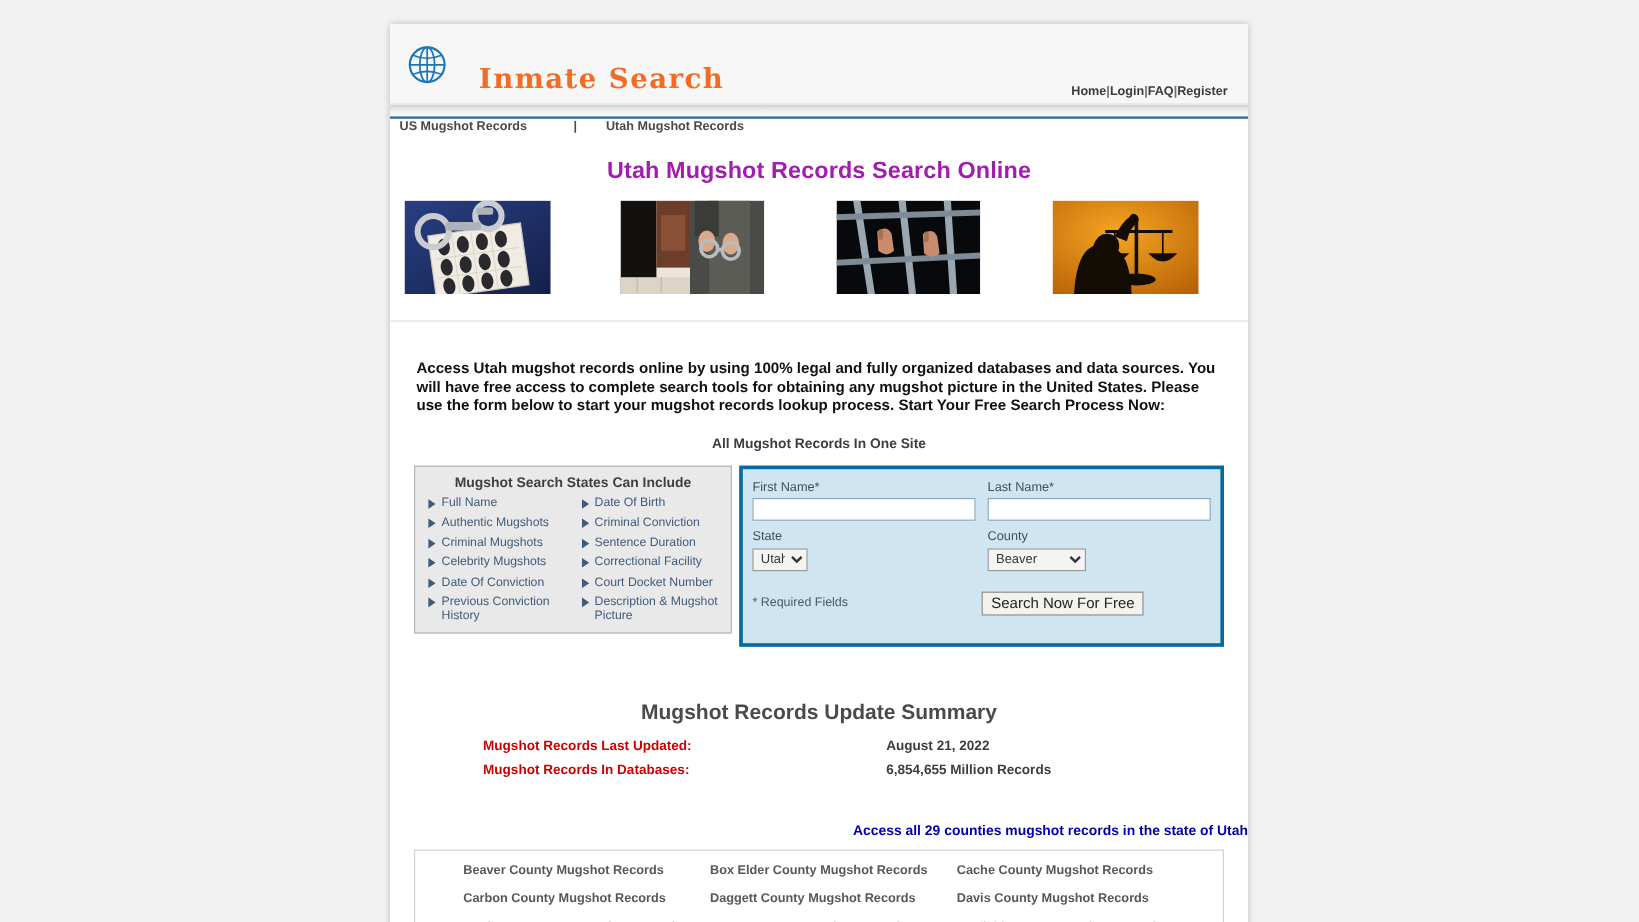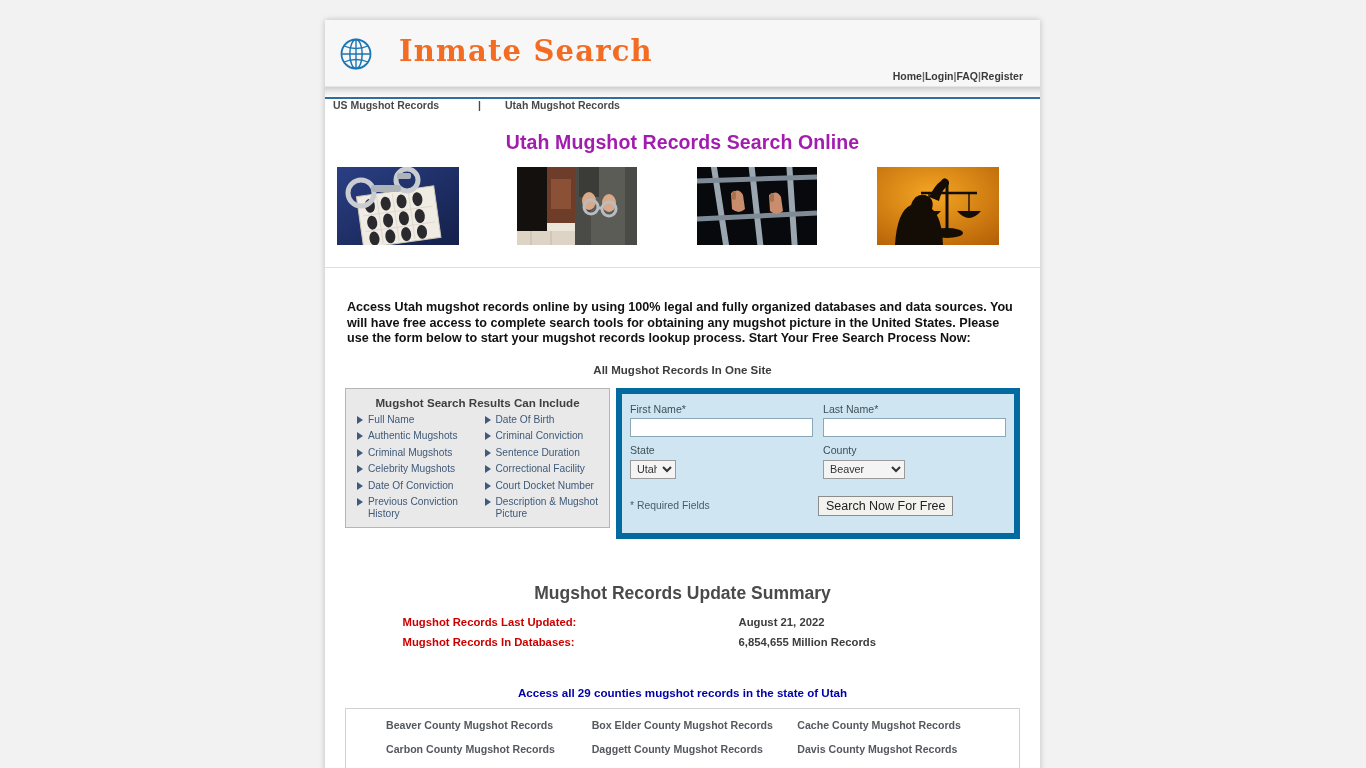--- a/index.html
+++ b/index.html
@@ -32,24 +32,24 @@
   .logo-globe {
     position: absolute;
     left: 14px;
     top: 17px;
     width: 34px;
     height: 34px;
   }
   .brand {
     position: absolute;
     left: 74px;
-    top: 14px;
+    top: 32px;
     font-family: "DejaVu Serif", serif;
     font-weight: bold;
-    font-size: 29px;
+    font-size: 23px;
     color: #f26c23;
     letter-spacing: 1.2px;
     white-space: nowrap;
   }
   .top-nav {
     position: absolute;
     right: 17px;
     top: 50px;
     font-size: 10.5px;
     font-weight: bold;
@@ -169,21 +169,21 @@
     border-bottom: 4px solid transparent;
     border-left: 6px solid #3f5a7a;
     margin-right: 5px;
     margin-top: 2px;
   }
 
   .search-panel {
     flex: 1;
     margin-left: 6px;
     background: #cfe6f2;
-    border: 6px solid #0369a1;
+    border: 3px solid #0369a1;
     box-sizing: border-box;
     padding: 9px 8px 10px 8px;
     position: relative;
     min-height: 151px;
   }
   .fgrid {
     display: grid;
     grid-template-columns: 1fr 1fr;
     column-gap: 10px;
   }
@@ -250,21 +250,21 @@
   }
   .sum-table td {
     padding: 4px 0;
     font-size: 11.3px;
     font-weight: bold;
   }
   .sum-lbl { color: #cc0000; width: 50%; padding-right: 28px !important; }
   .sum-val { color: #3d3d3d; text-align: left; padding-left: 56px !important; }
 
   .counties-head {
-    text-align: center;
+    text-align: right;
     font-size: 11.6px;
     font-weight: bold;
     color: #0000aa;
     margin-top: 34px;
   }
   .counties-box {
     margin: 9px 20px 0 20px;
     border: 1px solid #d2d2d2;
     padding: 10px 0 6px 0;
   }
@@ -429,21 +429,21 @@
     </div>
 
   </div>
 
   <div class="intro">Access Utah mugshot records online by using 100% legal and fully organized databases and data sources. You will have free access to complete search tools for obtaining any mugshot picture in the United States. Please use the form below to start your mugshot records lookup process. Start Your Free Search Process Now:</div>
   <div class="subhead">All Mugshot Records In One Site</div>
 
   <div class="form-row">
 
     <div class="results-panel">
-      <div class="results-title">Mugshot Search Results Can Include</div>
+      <div class="results-title">Mugshot Search States Can Include</div>
       <div class="results-grid">
         <div class="ritem">
             <span class="tri"></span>
             <span>Full Name</span>
           </div>
         <div class="ritem">
             <span class="tri"></span>
             <span>Date Of Birth</span>
           </div>
         <div class="ritem">

